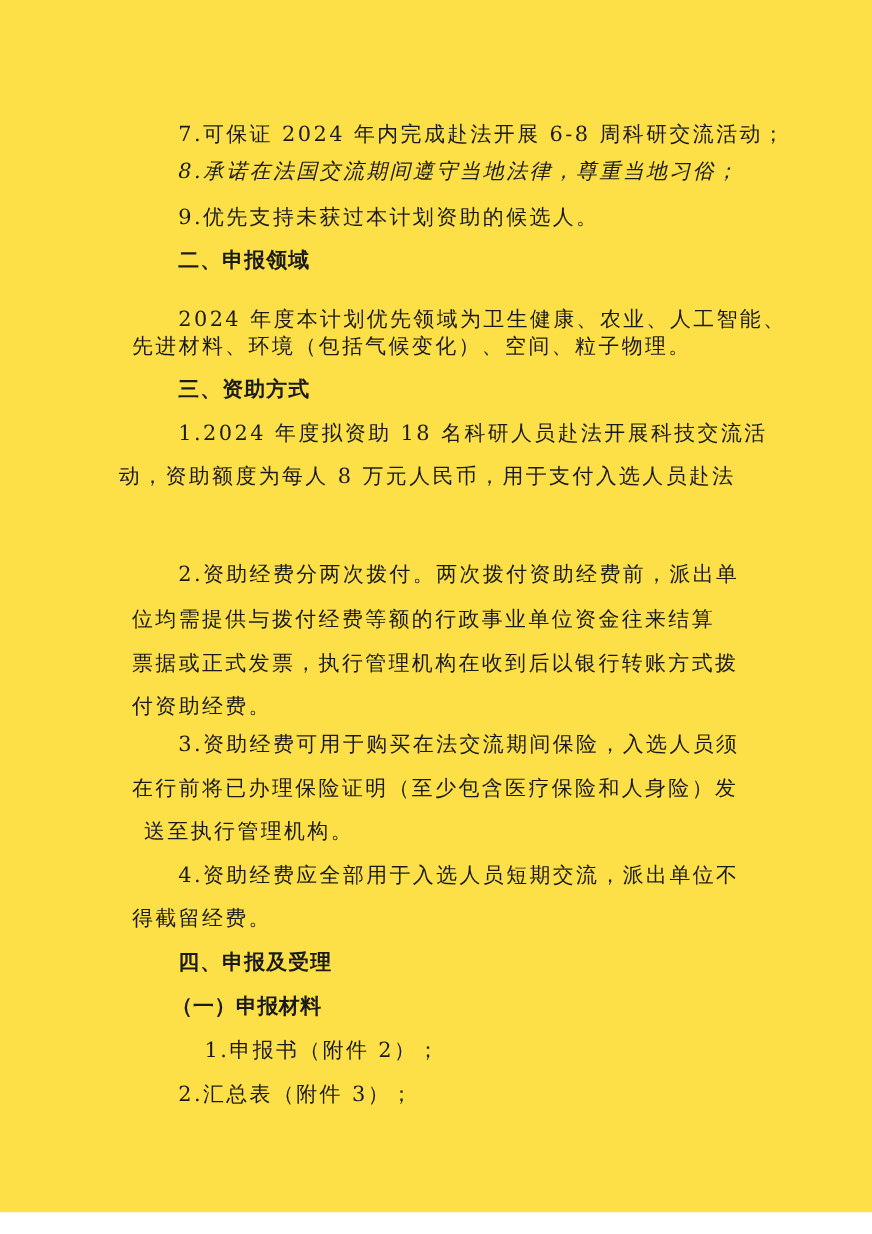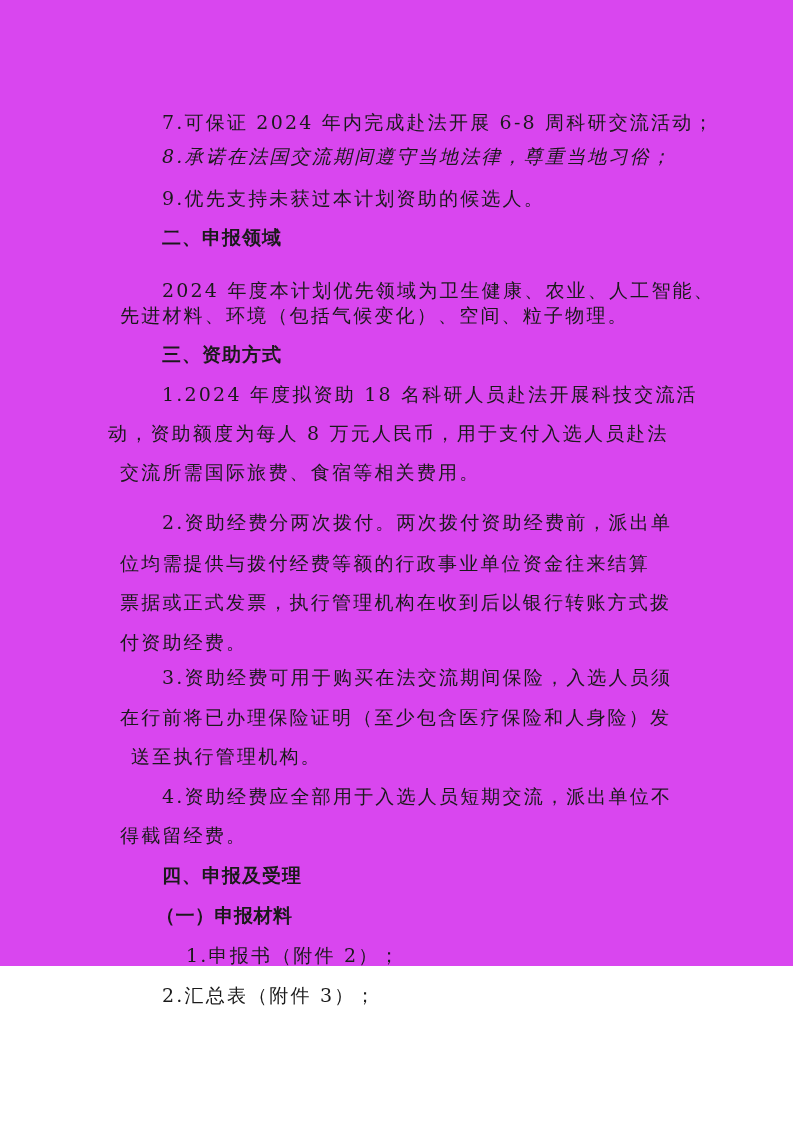--- a/index.html
+++ b/index.html
@@ -1,39 +1,38 @@
 <!DOCTYPE html>
 <html><head>
 <meta charset="utf-8">
 <style>
   html, body { margin:0; padding:0; background:#ffffff; }
   body { width:793px; height:1122px; position:relative; overflow:hidden;
          font-family:"DejaVu Serif","Liberation Serif",serif; color:#1a1a1a; }
-  .page { position:absolute; left:0; top:0; width:793px; height:966px; background:#d946ef; }
+  .page { position:absolute; left:0; top:0; width:793px; height:1102px; background:#fde047; }
   .line { position:absolute; white-space:nowrap; font-size:19px; line-height:24px; letter-spacing:2.2px; }
   .heading { font-family:"DejaVu Sans","Liberation Sans",sans-serif; font-weight:bold; letter-spacing:1px; font-size:19px; }
   .sub { font-family:"DejaVu Sans","Liberation Sans",sans-serif; font-weight:bold; letter-spacing:0.5px; font-size:19px; }
 </style>
 </head>
 <body>
 
 <div class="page" id="page">
     <div class="line" style="left: 162px; top: 110px;">7.可保证 2024 年内完成赴法开展 6-8 周科研交流活动；</div>
     <div class="line" style="left: 162px; top: 144px; font-style: italic;">8.承诺在法国交流期间遵守当地法律，尊重当地习俗；</div>
     <div class="line" style="left: 162px; top: 186px;">9.优先支持未获过本计划资助的候选人。</div>
     <div class="line heading" style="left: 162px; top: 225px;">二、申报领域</div>
     <div class="line" style="left: 162px; top: 264px; margin-top: 14px;">2024 年度本计划优先领域为卫生健康、农业、人工智能、</div>
     <div class="line" style="left: 120px; top: 303px;">先进材料、环境（包括气候变化）、空间、粒子物理。</div>
     <div class="line heading" style="left: 162px; top: 342px;">三、资助方式</div>
     <div class="line" style="left: 162px; top: 382px;">1.2024 年度拟资助 18 名科研人员赴法开展科技交流活</div>
     <div class="line" style="left: 108px; top: 421px;">动，资助额度为每人 8 万元人民币，用于支付入选人员赴法</div>
-    <div class="line" style="left: 120px; top: 460px;">交流所需国际旅费、食宿等相关费用。</div>
     <div class="line" style="left: 162px; top: 510px;">2.资助经费分两次拨付。两次拨付资助经费前，派出单</div>
     <div class="line" style="left: 120px; top: 551px;">位均需提供与拨付经费等额的行政事业单位资金往来结算</div>
-    <div class="line" style="left: 120px; top: 591px; font-family: Liberation Serif, serif;">票据或正式发票，执行管理机构在收到后以银行转账方式拨</div>
+    <div class="line" style="left: 120px; top: 591px;">票据或正式发票，执行管理机构在收到后以银行转账方式拨</div>
     <div class="line" style="left: 120px; top: 630px;">付资助经费。</div>
     <div class="line" style="left: 162px; top: 665px;">3.资助经费可用于购买在法交流期间保险，入选人员须</div>
     <div class="line" style="left: 120px; top: 705px;">在行前将已办理保险证明（至少包含医疗保险和人身险）发</div>
     <div class="line" style="left: 120px; top: 744px; margin-left: 11px;">送至执行管理机构。</div>
     <div class="line" style="left: 162px; top: 784px;">4.资助经费应全部用于入选人员短期交流，派出单位不</div>
     <div class="line" style="left: 120px; top: 823px;">得截留经费。</div>
     <div class="line heading" style="left: 162px; top: 863px;">四、申报及受理</div>
     <div class="line sub" style="left: 156px; top: 903px;">（一）申报材料</div>
     <div class="line" style="left: 162px; top: 943px; margin-left: 24px;">1.申报书（附件 2）；</div>
     <div class="line" style="left: 162px; top: 983px;">2.汇总表（附件 3）；</div>

